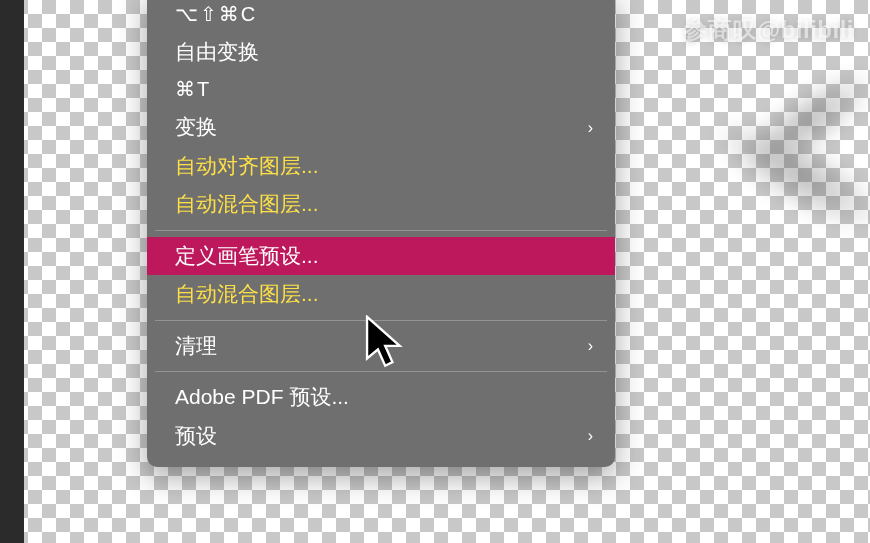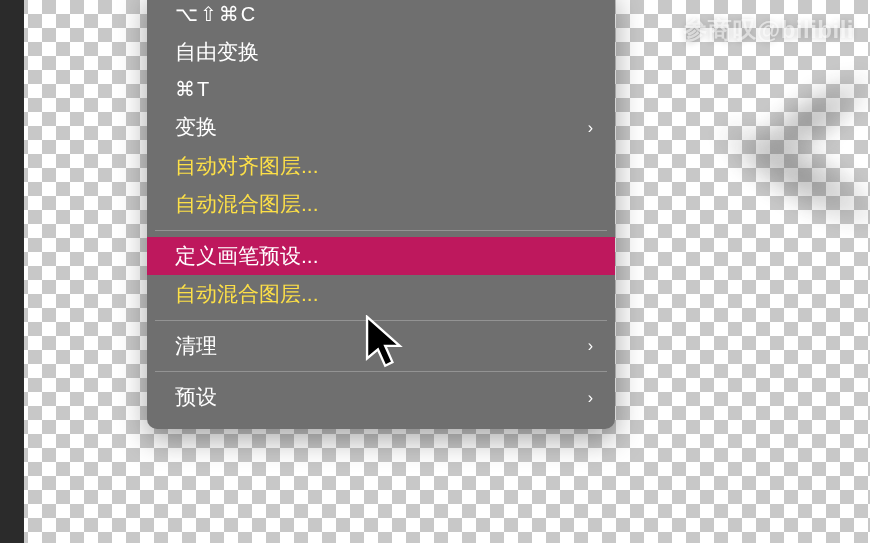--- a/index.html
+++ b/index.html
@@ -143,20 +143,23 @@
     <div class="menu-item disabled">
       <span>自动混合图层...</span>
     </div>
     <div class="menu-sep"></div>
     <div class="menu-item">
       <span>清理</span>
       <span class="submenu-arrow">›</span>
     </div>
     <div class="menu-sep"></div>
     <div class="menu-item">
+      <span>Adobe PDF 预设...</span>
+    </div>
+    <div class="menu-item">
       <span>预设</span>
       <span class="submenu-arrow">›</span>
     </div>
   </div>
 
 <svg class="cursor" viewBox="0 0 24 32">
   <path d="M1 1 L1 24 L7 19 L11 28 L15 26 L11 17 L19 17 Z" fill="#000" stroke="#fff" stroke-width="1.3"></path>
 </svg>
 
 </body></html>

